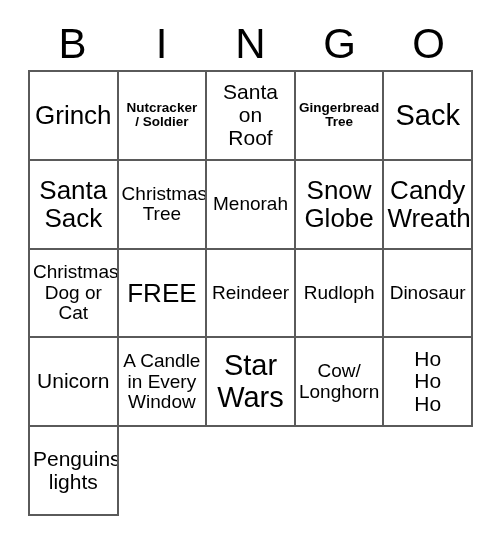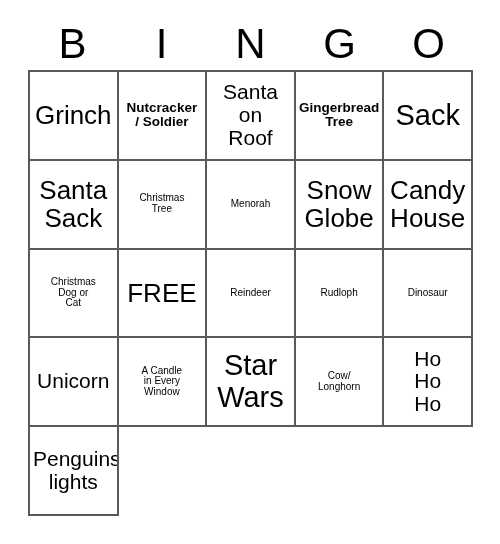--- a/index.html
+++ b/index.html
@@ -76,21 +76,21 @@
     width: 100%;
     line-height: 1.08;
     white-space: pre-line;
     color: #000000;
   }
 
   
   .fs-xl  { font-size: 29px; }
   .fs-lg  { font-size: 26px; }
   .fs-md  { font-size: 21px; }
-  .fs-sm  { font-size: 10px; }
+  .fs-sm  { font-size: 19px; }
   .fs-xs  { font-size: 13.5px; font-weight: bold; }
 </style>
 </head>
 <body>
 
 <div id="card">
 
   <div id="header-row">
       <div class="header-letter">B</div>
       <div class="header-letter">I</div>
@@ -129,21 +129,21 @@
       </div>
       <div class="cell">
         <span class="cell-text fs-sm">Menorah</span>
       </div>
       <div class="cell">
         <span class="cell-text fs-lg">Snow
 Globe</span>
       </div>
       <div class="cell">
         <span class="cell-text fs-lg">Candy
-House</span>
+Wreath</span>
       </div>
       <div class="cell">
         <span class="cell-text fs-sm">Christmas
 Dog or
 Cat</span>
       </div>
       <div class="cell">
         <span class="cell-text fs-lg">FREE</span>
       </div>
       <div class="cell">

